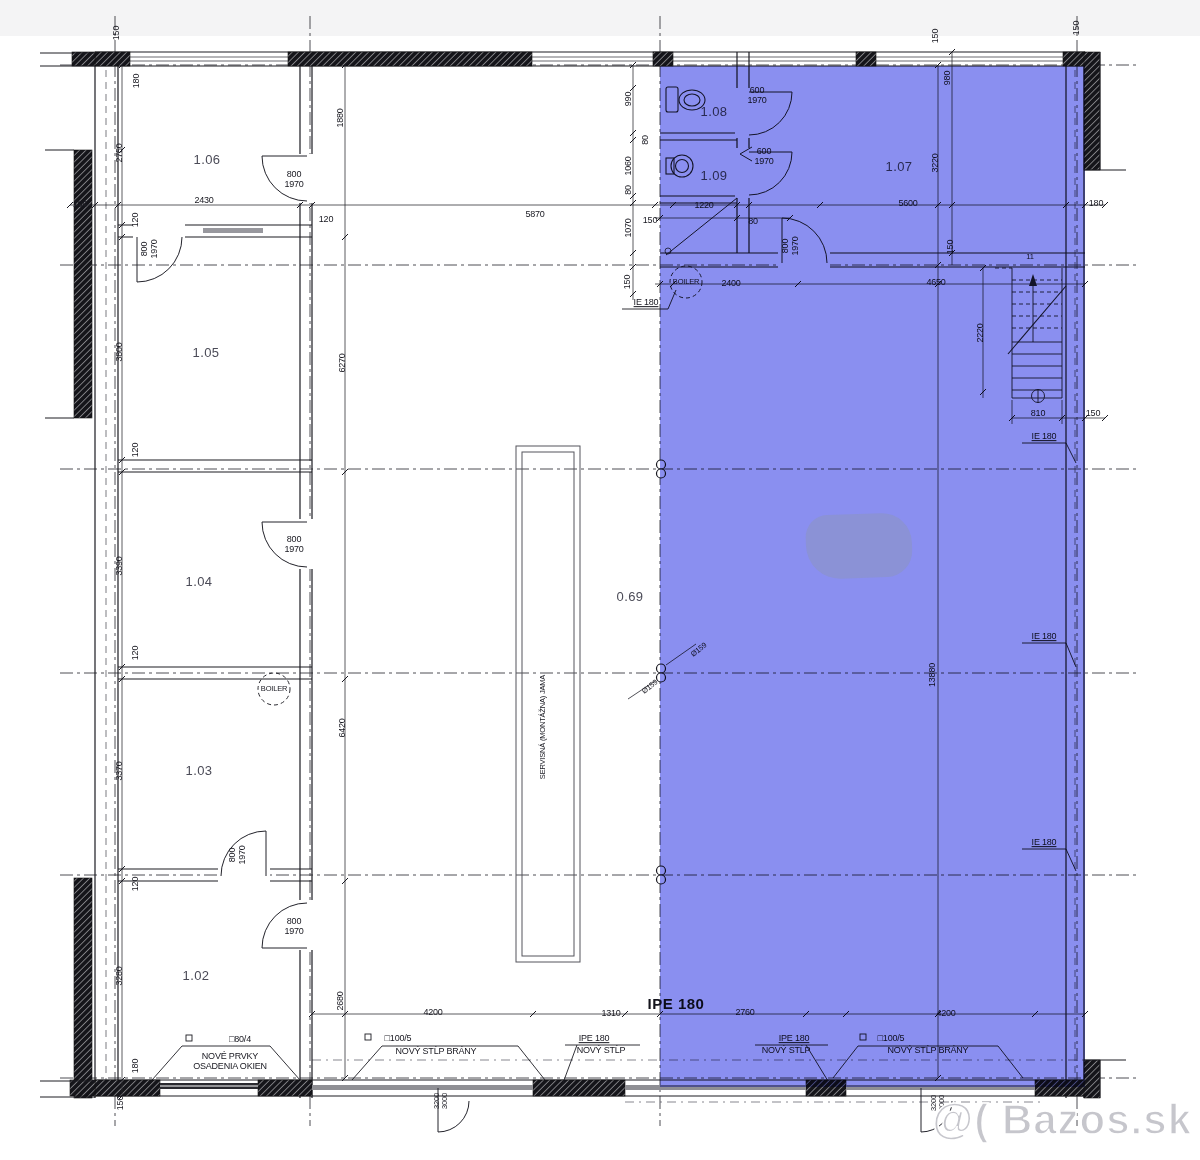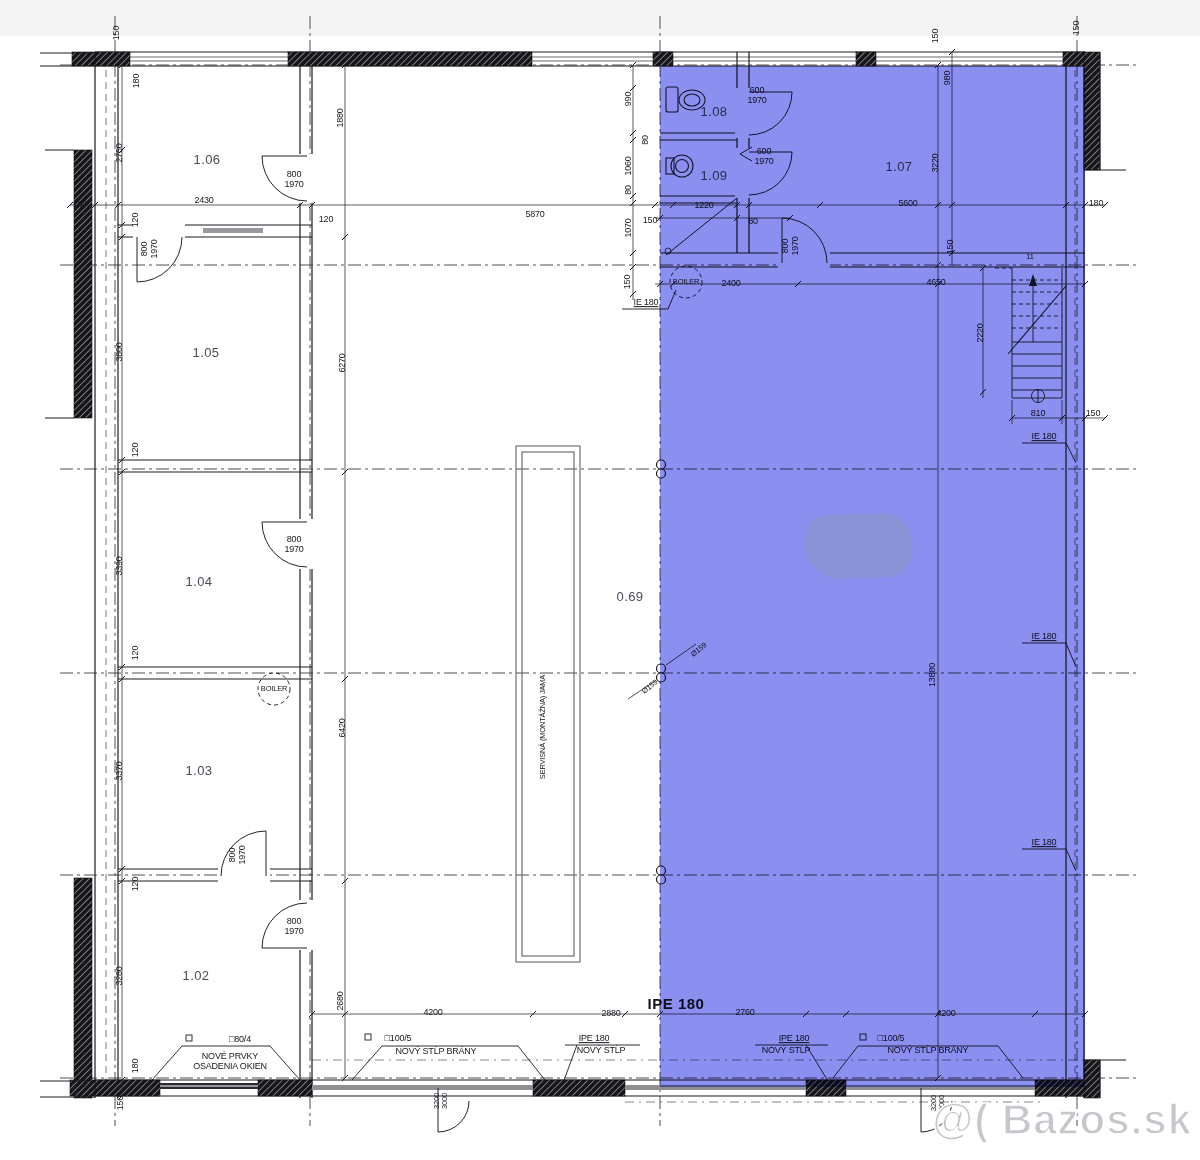--- a/index.html
+++ b/index.html
@@ -232,21 +232,21 @@
       <div class="ann" style="left: 343px; top: 728px; transform: translate(-50%, -50%) rotate(-90deg);">6420</div>
       <div class="ann" style="left: 136px; top: 1066px; transform: translate(-50%, -50%) rotate(-90deg);">180</div>
       <div class="ann" style="left: 121px; top: 1103px; transform: translate(-50%, -50%) rotate(-90deg);">150</div>
       <div class="ann" style="left: 200px; top: 1040px; transform: translate(-50%, -50%); margin-left: 40px;">□80/4</div>
       <div class="ann" style="left: 230px; top: 1062px; transform: translate(-50%, -50%);">NOVÉ PRVKY
 OSADENIA OKIEN</div>
       <div class="ann room" style="left: 630px; top: 597px; transform: translate(-50%, -50%);">0.69</div>
       <div class="ann tiny" style="left: 543px; top: 727px; transform: translate(-50%, -50%) rotate(-90deg);">SERVISNÁ (MONTÁŽNA) JAMA</div>
       <div class="ann" style="left: 341px; top: 1001px; transform: translate(-50%, -50%) rotate(-90deg);">2680</div>
       <div class="ann" style="left: 433px; top: 1013px; transform: translate(-50%, -50%);">4200</div>
-      <div class="ann" style="left: 611px; top: 1014px; transform: translate(-50%, -50%);">2880</div>
+      <div class="ann" style="left: 611px; top: 1014px; transform: translate(-50%, -50%);">1310</div>
       <div class="ann big" style="left: 676px; top: 1004px; transform: translate(-50%, -50%);">IPE 180</div>
       <div class="ann" style="left: 745px; top: 1013px; transform: translate(-50%, -50%);">2760</div>
       <div class="ann" style="left: 946px; top: 1014px; transform: translate(-50%, -50%);">4200</div>
       <div class="ann" style="left: 398px; top: 1039px; transform: translate(-50%, -50%);">□100/5</div>
       <div class="ann" style="left: 436px; top: 1052px; transform: translate(-50%, -50%);">NOVÝ STĹP BRÁNY</div>
       <div class="ann u" style="left: 594px; top: 1039px; transform: translate(-50%, -50%);">IPE 180</div>
       <div class="ann" style="left: 601px; top: 1051px; transform: translate(-50%, -50%);">NOVÝ STĹP</div>
       <div class="ann tiny" style="left: 441px; top: 1101px; transform: translate(-50%, -50%) rotate(-90deg);">3200
 3000</div>
       <div class="ann u" style="left: 794px; top: 1039px; transform: translate(-50%, -50%);">IPE 180</div>

